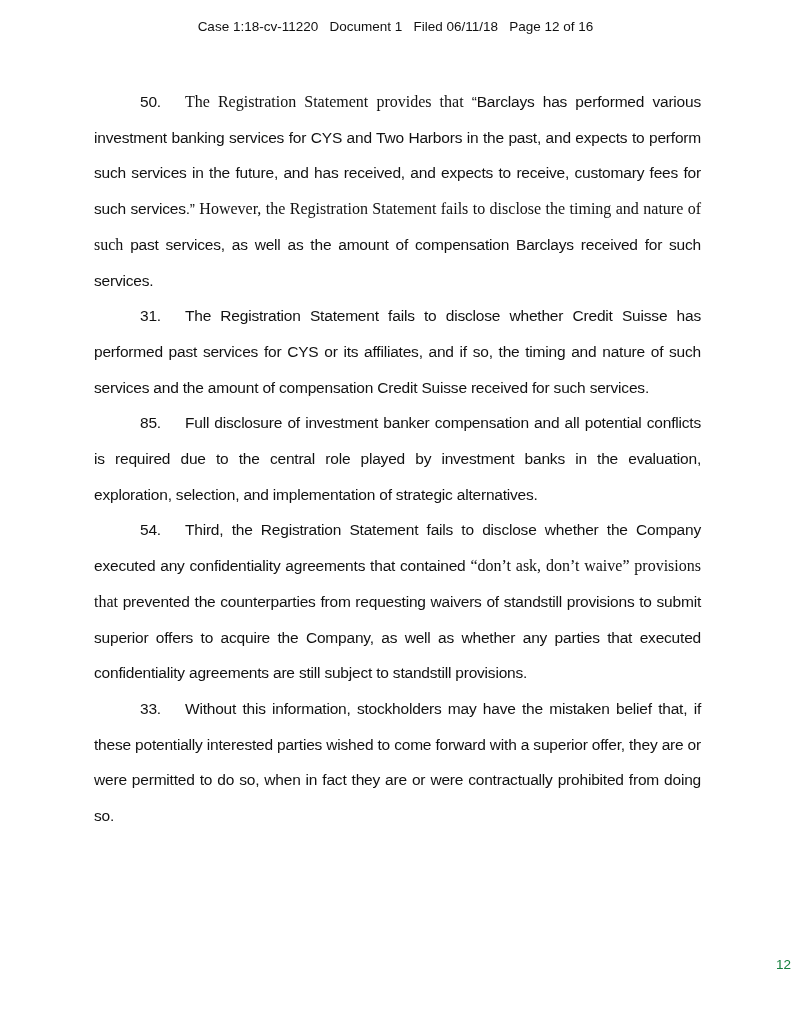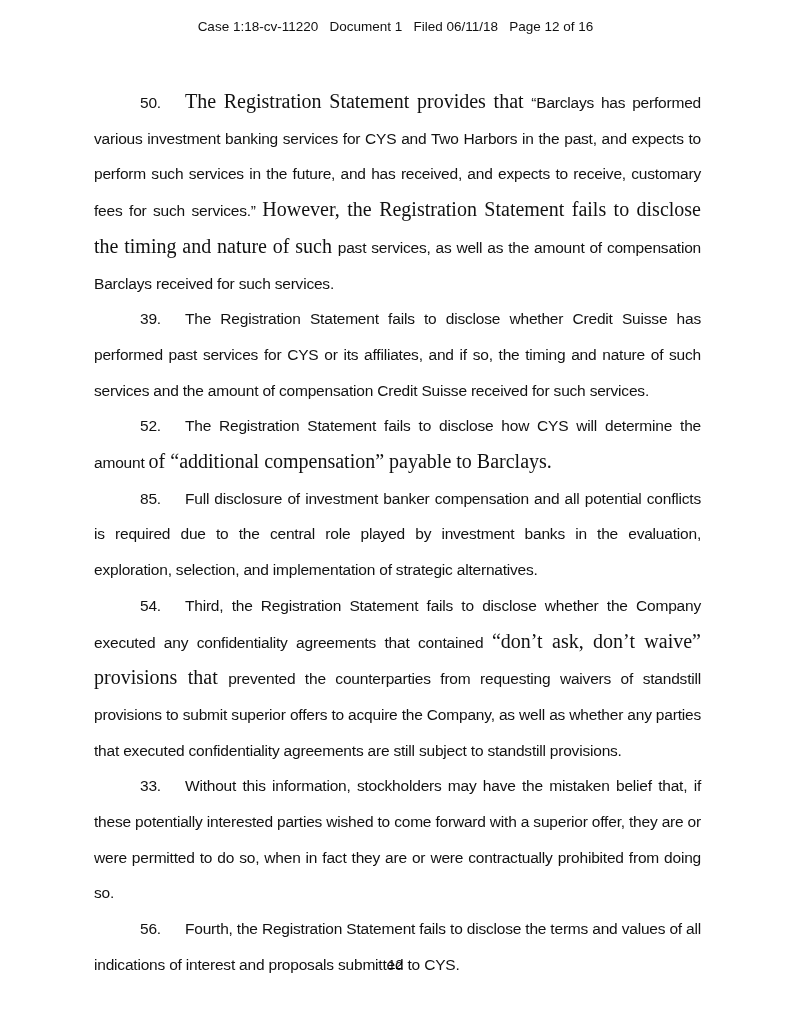--- a/index.html
+++ b/index.html
@@ -50,43 +50,41 @@
   }
   .num-gap {
     display: inline-block;
     width: 24px;
   }
   .seg-sans {
     font-family: "Liberation Sans", sans-serif;
   }
   .seg-serif {
     font-family: "Liberation Serif", serif;
-    font-size: 20px;
+    font-size: 16px;
     letter-spacing: 0;
   }
   .page-number {
     position: absolute;
     top: 957px;
     left: 0;
     width: 100%;
-    text-align: center;
+    text-align: right;
     font-size: 13.5px;
-    color: #000000;
+    color: #15803d;
   }
 </style>
 </head>
 <body>
 
 <div class="page">
   <div class="case-header">Case 1:18-cv-11220   Document 1   Filed 06/11/18   Page 12 of 16</div>
 
   <div class="doc-body">
       <p class="para"><span class="para-num">50.</span><span class="num-gap"></span><span class="seg-serif">The Registration Statement provides that </span><span class="seg-sans">“Barclays has performed various investment banking services for CYS and Two Harbors in the past, and expects to perform such services in the future, and has received, and expects to receive, customary fees for such services.” </span><span class="seg-serif">However, the Registration Statement fails to disclose the timing and nature of such </span><span class="seg-sans">past services, as well as the amount of compensation Barclays received for such services.</span></p>
-      <p class="para"><span class="para-num">39.</span><span class="num-gap"></span><span class="seg-sans">The Registration Statement fails to disclose whether Credit Suisse has performed past services for CYS or its affiliates, and if so, the timing and nature of such services and the amount of compensation Credit Suisse received for such services.</span></p>
-      <p class="para"><span class="para-num">52.</span><span class="num-gap"></span><span class="seg-sans">The Registration Statement fails to disclose how CYS will determine the amount </span><span class="seg-serif">of “additional compensation” payable to Barclays.</span></p>
+      <p class="para"><span class="para-num">31.</span><span class="num-gap"></span><span class="seg-sans">The Registration Statement fails to disclose whether Credit Suisse has performed past services for CYS or its affiliates, and if so, the timing and nature of such services and the amount of compensation Credit Suisse received for such services.</span></p>
       <p class="para"><span class="para-num">85.</span><span class="num-gap"></span><span class="seg-sans">Full disclosure of investment banker compensation and all potential conflicts is required due to the central role played by investment banks in the evaluation, exploration, selection, and implementation of strategic alternatives.</span></p>
       <p class="para"><span class="para-num">54.</span><span class="num-gap"></span><span class="seg-sans">Third, the Registration Statement fails to disclose whether the Company executed any confidentiality agreements that contained </span><span class="seg-serif">“don’t ask, don’t waive” provisions that </span><span class="seg-sans">prevented the counterparties from requesting waivers of standstill provisions to submit superior offers to acquire the Company, as well as whether any parties that executed confidentiality agreements are still subject to standstill provisions.</span></p>
       <p class="para"><span class="para-num">33.</span><span class="num-gap"></span><span class="seg-sans">Without this information, stockholders may have the mistaken belief that, if these potentially interested parties wished to come forward with a superior offer, they are or were permitted to do so, when in fact they are or were contractually prohibited from doing so.</span></p>
-      <p class="para"><span class="para-num">56.</span><span class="num-gap"></span><span class="seg-sans">Fourth, the Registration Statement fails to disclose the terms and values of all indications of interest and proposals submitted to CYS.</span></p>
     </div>
 
   <div class="page-number">12</div>
 </div>
 
 </body></html>

